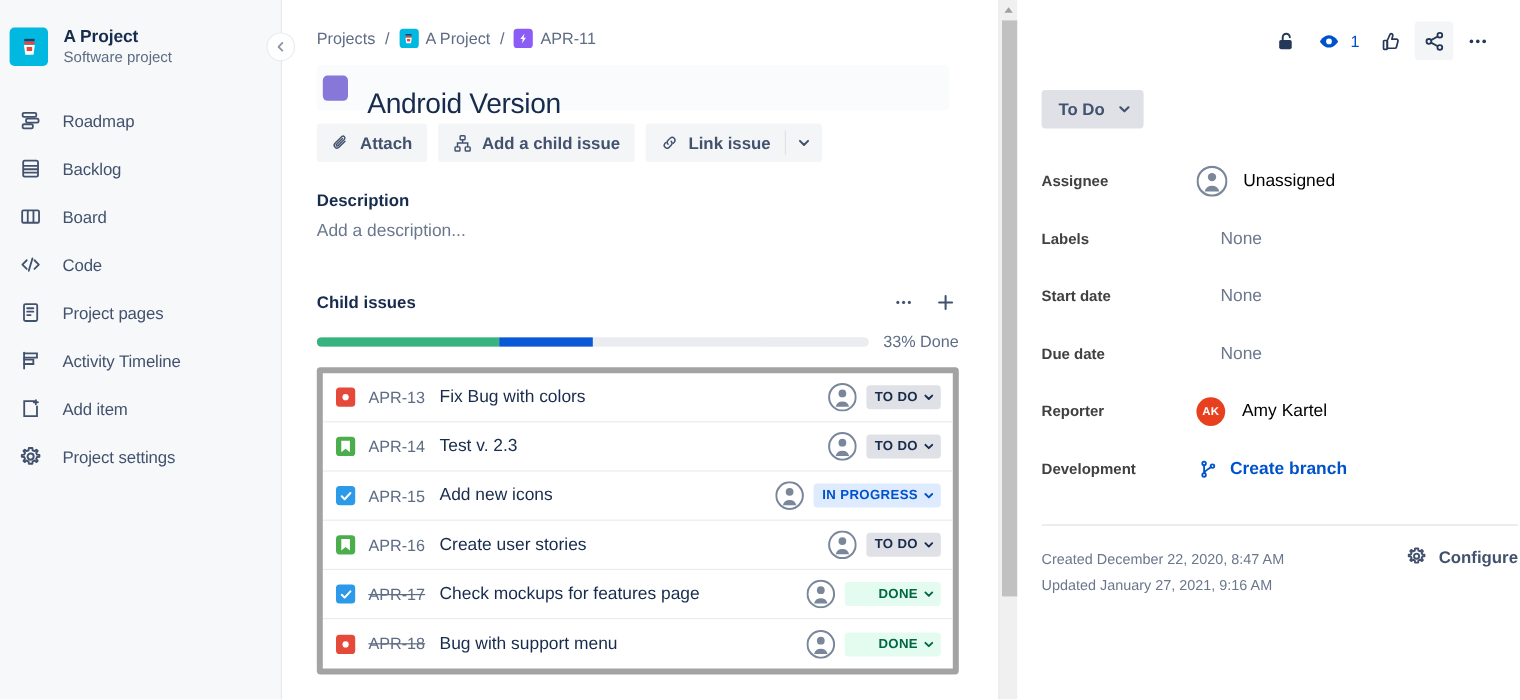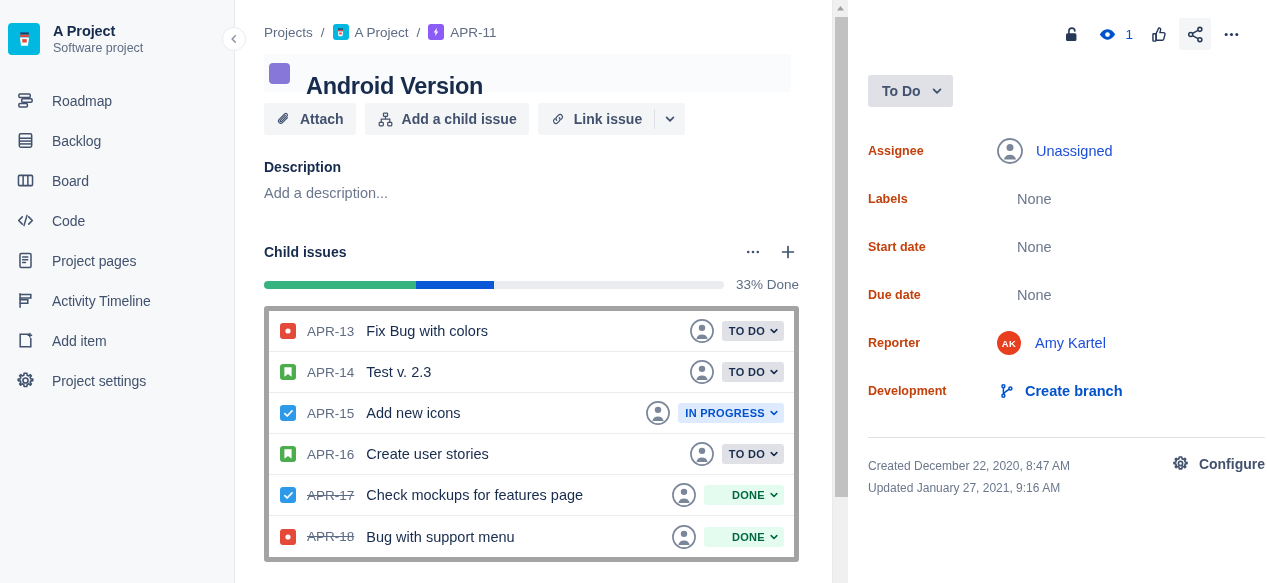--- a/index.html
+++ b/index.html
@@ -67,21 +67,21 @@
   .bc-ico.proj { background: #00b8e0; }
   .bc-ico.epic { background: #8b5cf6; }
 
   .title-row {
     display: flex; align-items: center;
     margin-top: 12px; height: 38px;
     width: 527px; background: #fafbfc;
     border-radius: 3px; padding-left: 5px; cursor: text;
   }
   .title-sq { width: 21px; height: 21px; border-radius: 4px; background: #8777d9; flex: 0 0 21px; }
-  .title-txt { font-size: 23.5px; font-weight: 700; color: #172b4d; margin-left: 16px; letter-spacing: -0.3px; margin-top: 26px; }
+  .title-txt { font-size: 23.5px; font-weight: 400; color: #172b4d; margin-left: 16px; letter-spacing: -0.3px; margin-top: 26px; }
 
   .actions { display: flex; align-items: center; margin-top: 11px; gap: 9px; }
   .abtn {
     display: flex; align-items: center; height: 32px;
     background: #f4f5f7; border: none; border-radius: 3px;
     padding: 0 12px; font-size: 14px; font-weight: 600;
     color: #42526e; cursor: pointer;
     font-family: "Liberation Sans", sans-serif;
   }
   .abtn .ai { margin-right: 8px; display: flex; align-items: center; }
@@ -166,25 +166,25 @@
   .status-btn {
     display: inline-flex; align-items: center; height: 32px;
     background: #dfe1e6; border-radius: 3px; padding: 0 10px 0 14px;
     font-size: 14px; font-weight: 600; color: #42526e; cursor: pointer;
     margin-top: 25px; margin-left: 8px;
   }
   .status-btn .sc { margin-left: 10px; display: flex; align-items: center; }
 
   .fields { margin-top: 20px; margin-left: 8px; }
   .frow { display: flex; align-items: center; height: 48px; }
-  .flabel { width: 129px; flex: 0 0 129px; font-size: 12.5px; font-weight: 600; color: #c2410c; }
+  .flabel { width: 129px; flex: 0 0 129px; font-size: 12.5px; font-weight: 600; color: #404040; }
   .fval { display: flex; align-items: center; font-size: 14.5px; color: #5e6c84; }
   .fval.none { color: #6b778c; margin-left: 20px; }
   .favatar { width: 26px; height: 26px; flex: 0 0 26px; margin-right: 13px; }
-  .fname { color: #1d4ed8; }
+  .fname { color: #000000; }
   .ak-avatar {
     width: 24px; height: 24px; border-radius: 50%; background: #e8401f;
     color: #fff; font-size: 9.5px; font-weight: 700;
     display: flex; align-items: center; justify-content: center;
     margin-right: 14px; flex: 0 0 24px; letter-spacing: 0.3px;
   }
   .devlink { color: #0052cc; font-size: 14.5px; font-weight: 600; cursor: pointer; margin-left: 10px; }
 
   .rdivider { height: 1px; background: #dfe1e6; margin: 22px 0 0 8px; width: 397px; }
   .rfooter { display: flex; align-items: flex-start; justify-content: space-between; margin-top: 17px; margin-left: 8px; width: 397px; }

